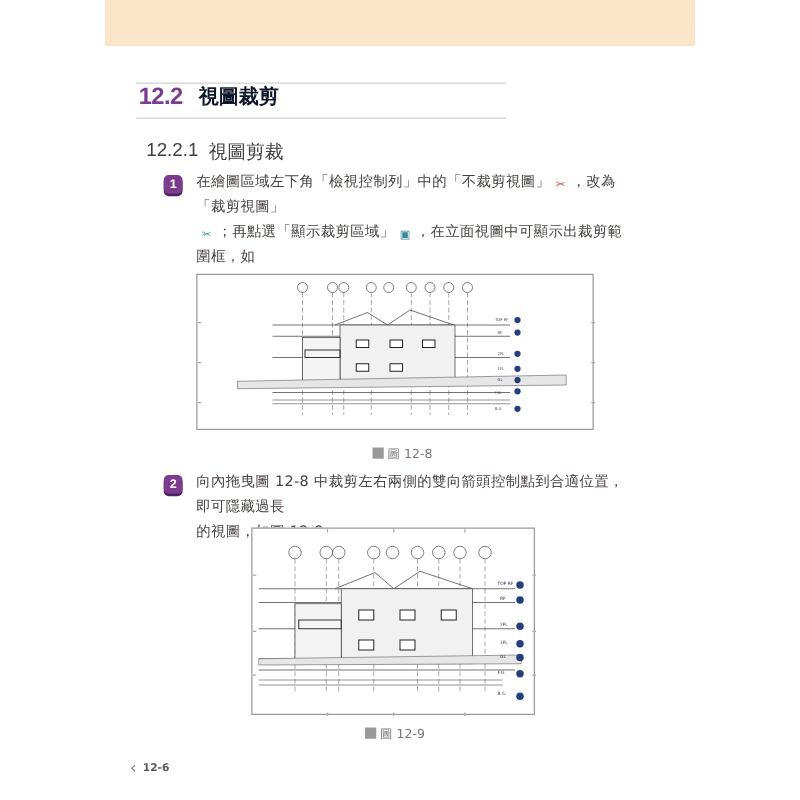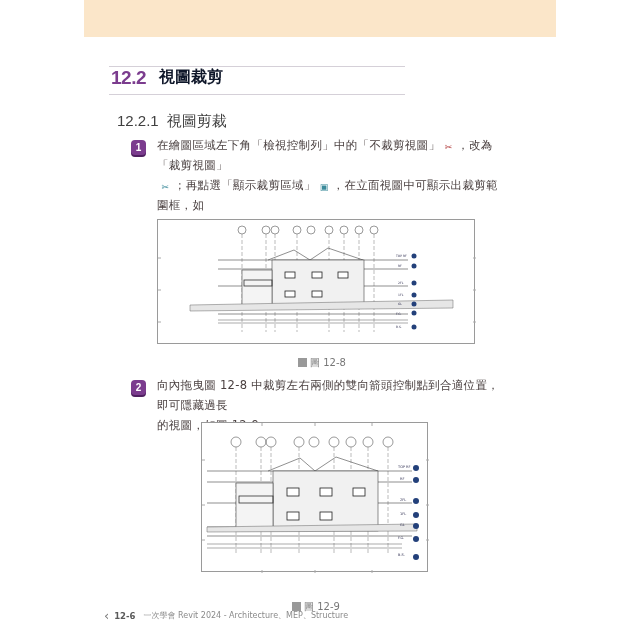--- a/index.html
+++ b/index.html
@@ -215,19 +215,18 @@
     <g stroke="#aaa" stroke-width="1">
       <line x1="60" y1="147" x2="60" y2="150"></line>
         <line x1="113" y1="147" x2="113" y2="150"></line>
         <line x1="170" y1="147" x2="170" y2="150"></line>
       <line x1="60" y1="0" x2="60" y2="3"></line>
         <line x1="113" y1="0" x2="113" y2="3"></line>
         <line x1="170" y1="0" x2="170" y2="3"></line>
     </g>
   </svg>
 </div>
-<div class="fig-caption" style="left:266px; top:580px;margin-top:20px;"><span class="glyph"></span><span>圖 12-9</span></div>
+<div class="fig-caption" style="left:266px; top:580px;"><span class="glyph"></span><span>圖 12-9</span></div>
 
 <div class="footer">
   <span class="chev">‹</span>
   <span class="pg">12-6</span>
-  <span>一次學會 Revit 2024 - Architecture、MEP、Structure</span>
 </div>
 
 </body></html>

